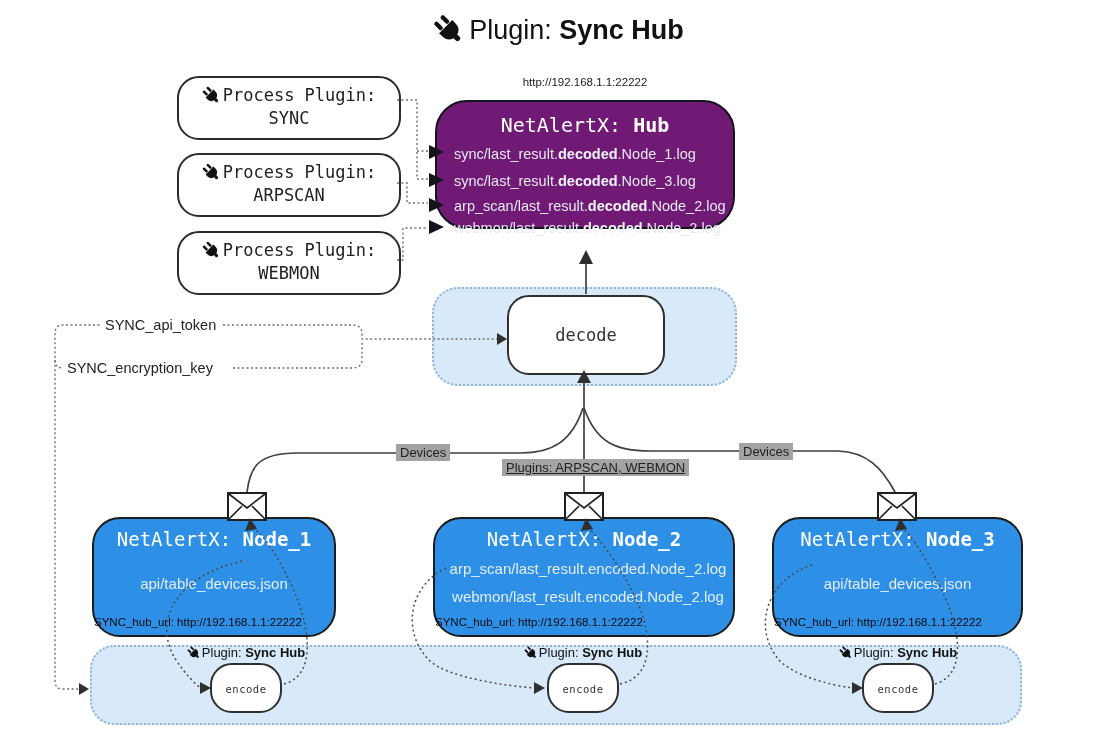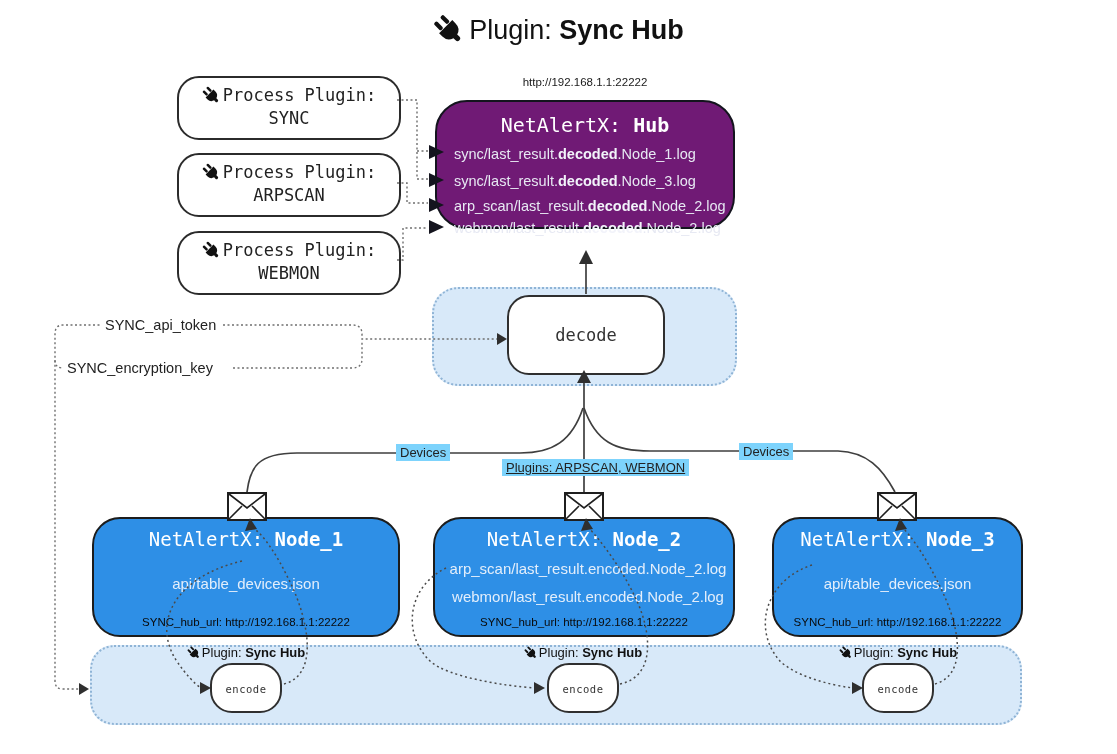--- a/index.html
+++ b/index.html
@@ -28,30 +28,30 @@
   .hub-row{position:absolute;left:17px;right:4px;font-size:14.5px;color:#e7e9f3;white-space:nowrap;}
   .hub-row b{font-weight:bold;color:#f2f3fa;}
   
   .lightbox{background:#d8e9f9;border:2px dotted #8fb4d6;box-sizing:border-box;z-index:5;}
   .decode-wrap{left:432px;top:287px;width:305px;height:99px;border-radius:26px;}
   .iobox{background:#fff;border:2px solid #2f2f2f;box-sizing:border-box;z-index:10;text-align:center;color:#333;}
   .decode-box{left:507px;top:295px;width:158px;height:80px;line-height:76px;font-size:17px;}
   
   .secret{background:#fff;font-size:14.5px;color:#222;z-index:60;padding:0 3px;white-space:nowrap;}
   
-  .edge-label{background:#7dd3fc;font-size:13px;color:#222;z-index:60;padding:1px 4px;white-space:nowrap;}
+  .edge-label{background:#a3a3a3;font-size:13px;color:#222;z-index:60;padding:1px 4px;white-space:nowrap;}
   
   .node{top:517px;height:120px;background:#2e8fe6;border:2.5px solid #1c1c1c;border-radius:28px;
         z-index:10;box-sizing:border-box;}
   .node-title{margin-top:9px;text-align:center;font-size:19px;color:#fff;white-space:nowrap;}
   .node-title b{font-weight:bold;}
   .node-files{text-align:center;font-size:15px;color:#e3eefb;line-height:28px;}
   .files-one{margin-top:20px;}
   .files-two{margin-top:5px;padding-left:8px;}
-  .node-huburl{position:absolute;left:0;right:0;bottom:7px;text-align:center;font-size:11.5px;color:#0a0a0a;white-space:nowrap;}
+  .node-huburl{position:absolute;left:0;right:0;bottom:7px;text-align:left;font-size:11.5px;color:#0a0a0a;white-space:nowrap;}
   .envelope{top:492px;width:40px;height:29px;z-index:40;}
   
   .encode-strip{left:90px;top:645px;width:932px;height:80px;border-radius:24px;}
   .enc-label{top:645px;width:140px;text-align:center;font-size:13px;color:#111;z-index:10;white-space:nowrap;}
   .enc-label .plug{width:14px;height:14px;vertical-align:-3px;margin-right:1px;}
   .enc-label b{font-weight:bold;}
   .encode-box{top:663px;width:72px;height:50px;line-height:48px;font-size:10.5px;letter-spacing:0.5px;}
 </style>
 </head>
 <body>
@@ -177,21 +177,21 @@
   <svg class="abs envelope" style="left:227px;" viewBox="0 0 40 29">
       <use href="#env-shape"></use>
     </svg>
   <svg class="abs envelope" style="left:564px;" viewBox="0 0 40 29">
       <use href="#env-shape"></use>
     </svg>
   <svg class="abs envelope" style="left:877px;" viewBox="0 0 40 29">
       <use href="#env-shape"></use>
     </svg>
 
-  <div class="abs node" style="left:92px;width:308px;">
+  <div class="abs node" style="left:92px;width:244px;">
     <div class="node-title mono">
       <span>NetAlertX:</span>
       <b>Node_1</b>
     </div>
     <div class="node-files files-one">
       <div>api/table_devices.json</div>
     </div>
     <div class="node-huburl">SYNC_hub_url: http://192.168.1.1:22222</div>
   </div>
 

